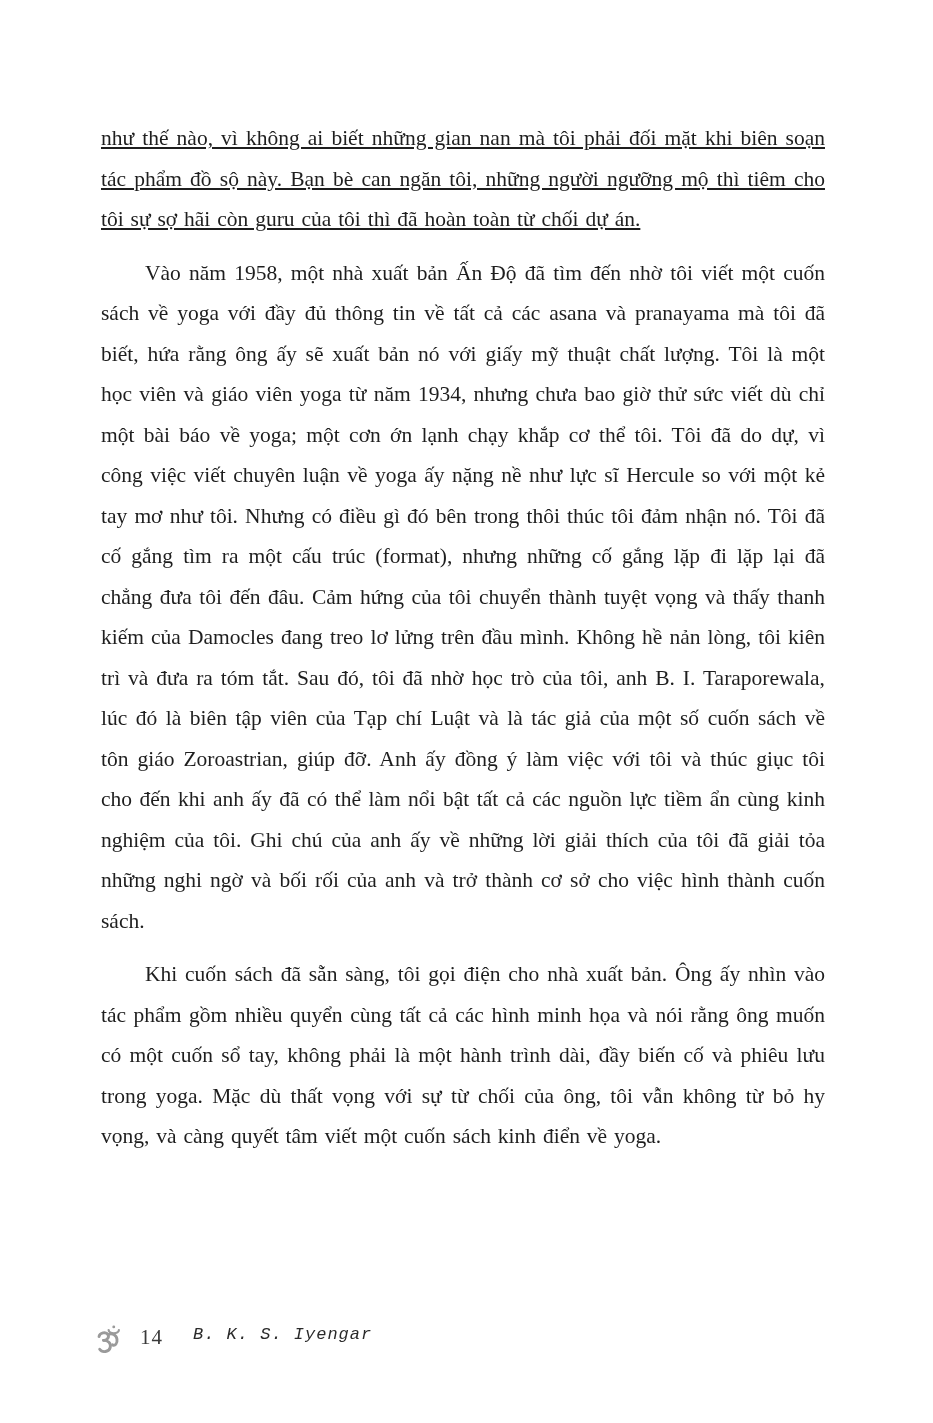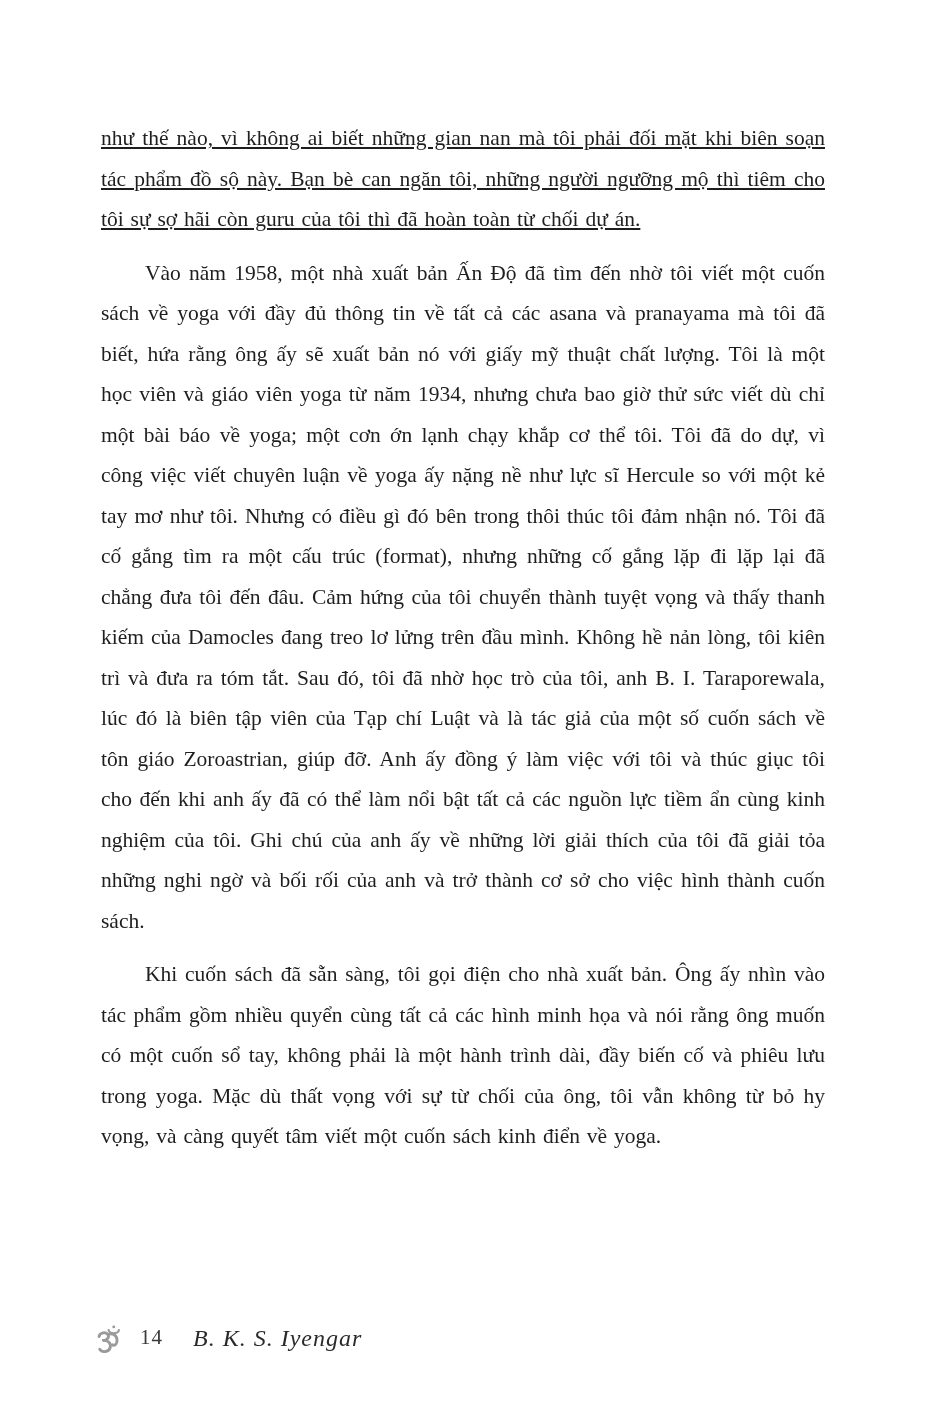--- a/index.html
+++ b/index.html
@@ -47,25 +47,26 @@
     width: 32px;
     height: 32px;
     flex: 0 0 auto;
   }
   .page-number {
     font-size: 21px;
     color: #3a3a3a;
     letter-spacing: 1px;
   }
   .author-name {
-    font-size: 24px;
+    font-size: 17px;
     font-style: italic;
     color: #2a2a2a;
     margin-left: 14px;
     letter-spacing: 1px;
+    font-family: Liberation Mono, monospace;
   }
 </style>
 </head>
 <body>
 
 <div class="page">
 
   <div class="text-block">
     <p class="continuation">như thế nào, vì không ai biết những gian nan mà tôi phải đối mặt khi biên soạn tác phẩm đồ sộ này. Bạn bè can ngăn tôi, những người ngưỡng mộ thì tiêm cho tôi sự sợ hãi còn guru của tôi thì đã hoàn toàn từ chối dự án.</p>
     <p>Vào năm 1958, một nhà xuất bản Ấn Độ đã tìm đến nhờ tôi viết một cuốn sách về yoga với đầy đủ thông tin về tất cả các asana và pranayama mà tôi đã biết, hứa rằng ông ấy sẽ xuất bản nó với giấy mỹ thuật chất lượng. Tôi là một học viên và giáo viên yoga từ năm 1934, nhưng chưa bao giờ thử sức viết dù chỉ một bài báo về yoga; một cơn ớn lạnh chạy khắp cơ thể tôi. Tôi đã do dự, vì công việc viết chuyên luận về yoga ấy nặng nề như lực sĩ Hercule so với một kẻ tay mơ như tôi. Nhưng có điều gì đó bên trong thôi thúc tôi đảm nhận nó. Tôi đã cố gắng tìm ra một cấu trúc (format), nhưng những cố gắng lặp đi lặp lại đã chẳng đưa tôi đến đâu. Cảm hứng của tôi chuyển thành tuyệt vọng và thấy thanh kiếm của Damocles đang treo lơ lửng trên đầu mình. Không hề nản lòng, tôi kiên trì và đưa ra tóm tắt. Sau đó, tôi đã nhờ học trò của tôi, anh B. I. Taraporewala, lúc đó là biên tập viên của Tạp chí Luật và là tác giả của một số cuốn sách về tôn giáo Zoroastrian, giúp đỡ. Anh ấy đồng ý làm việc với tôi và thúc giục tôi cho đến khi anh ấy đã có thể làm nổi bật tất cả các nguồn lực tiềm ẩn cùng kinh nghiệm của tôi. Ghi chú của anh ấy về những lời giải thích của tôi đã giải tỏa những nghi ngờ và bối rối của anh và trở thành cơ sở cho việc hình thành cuốn sách.</p>

